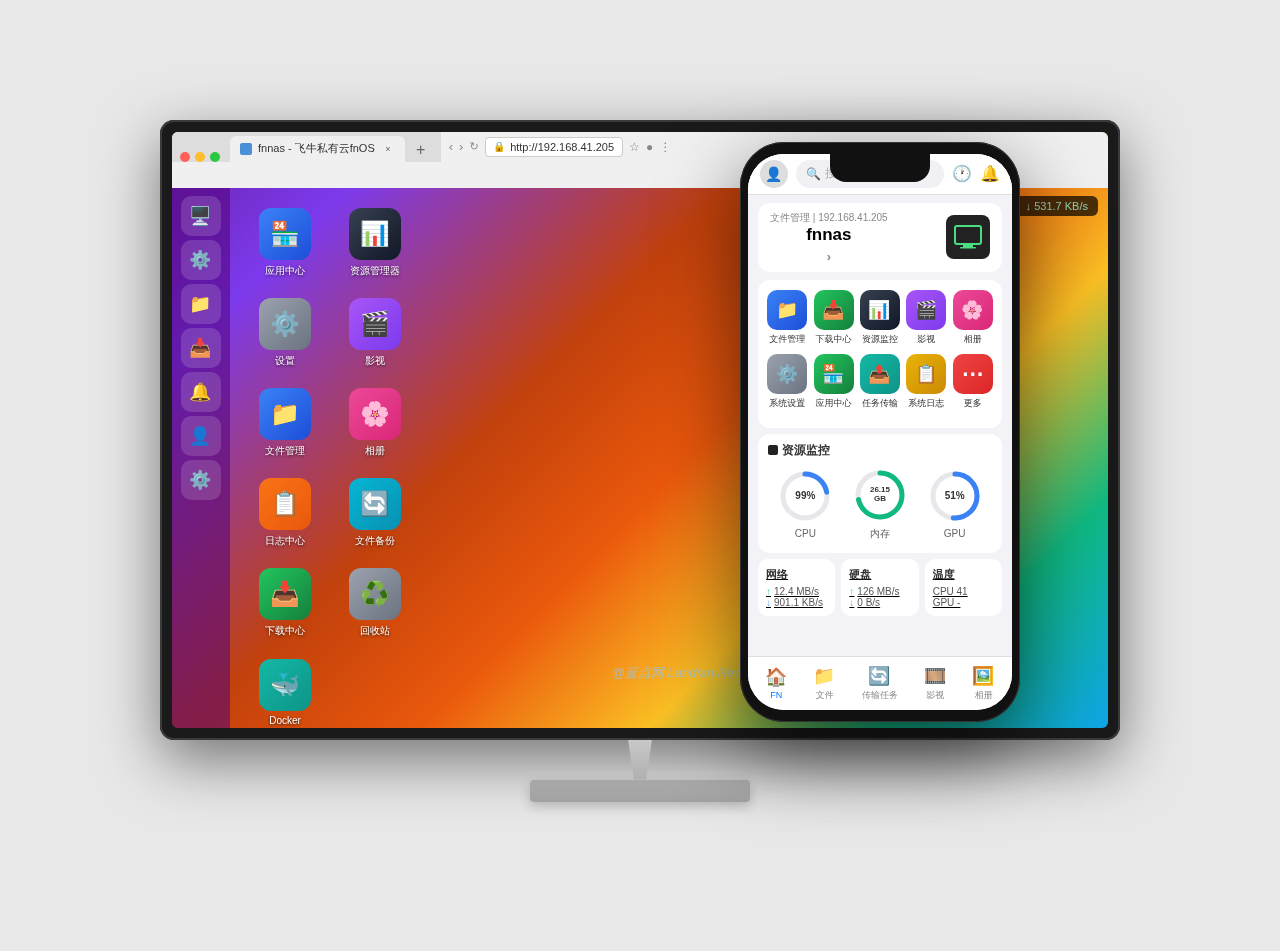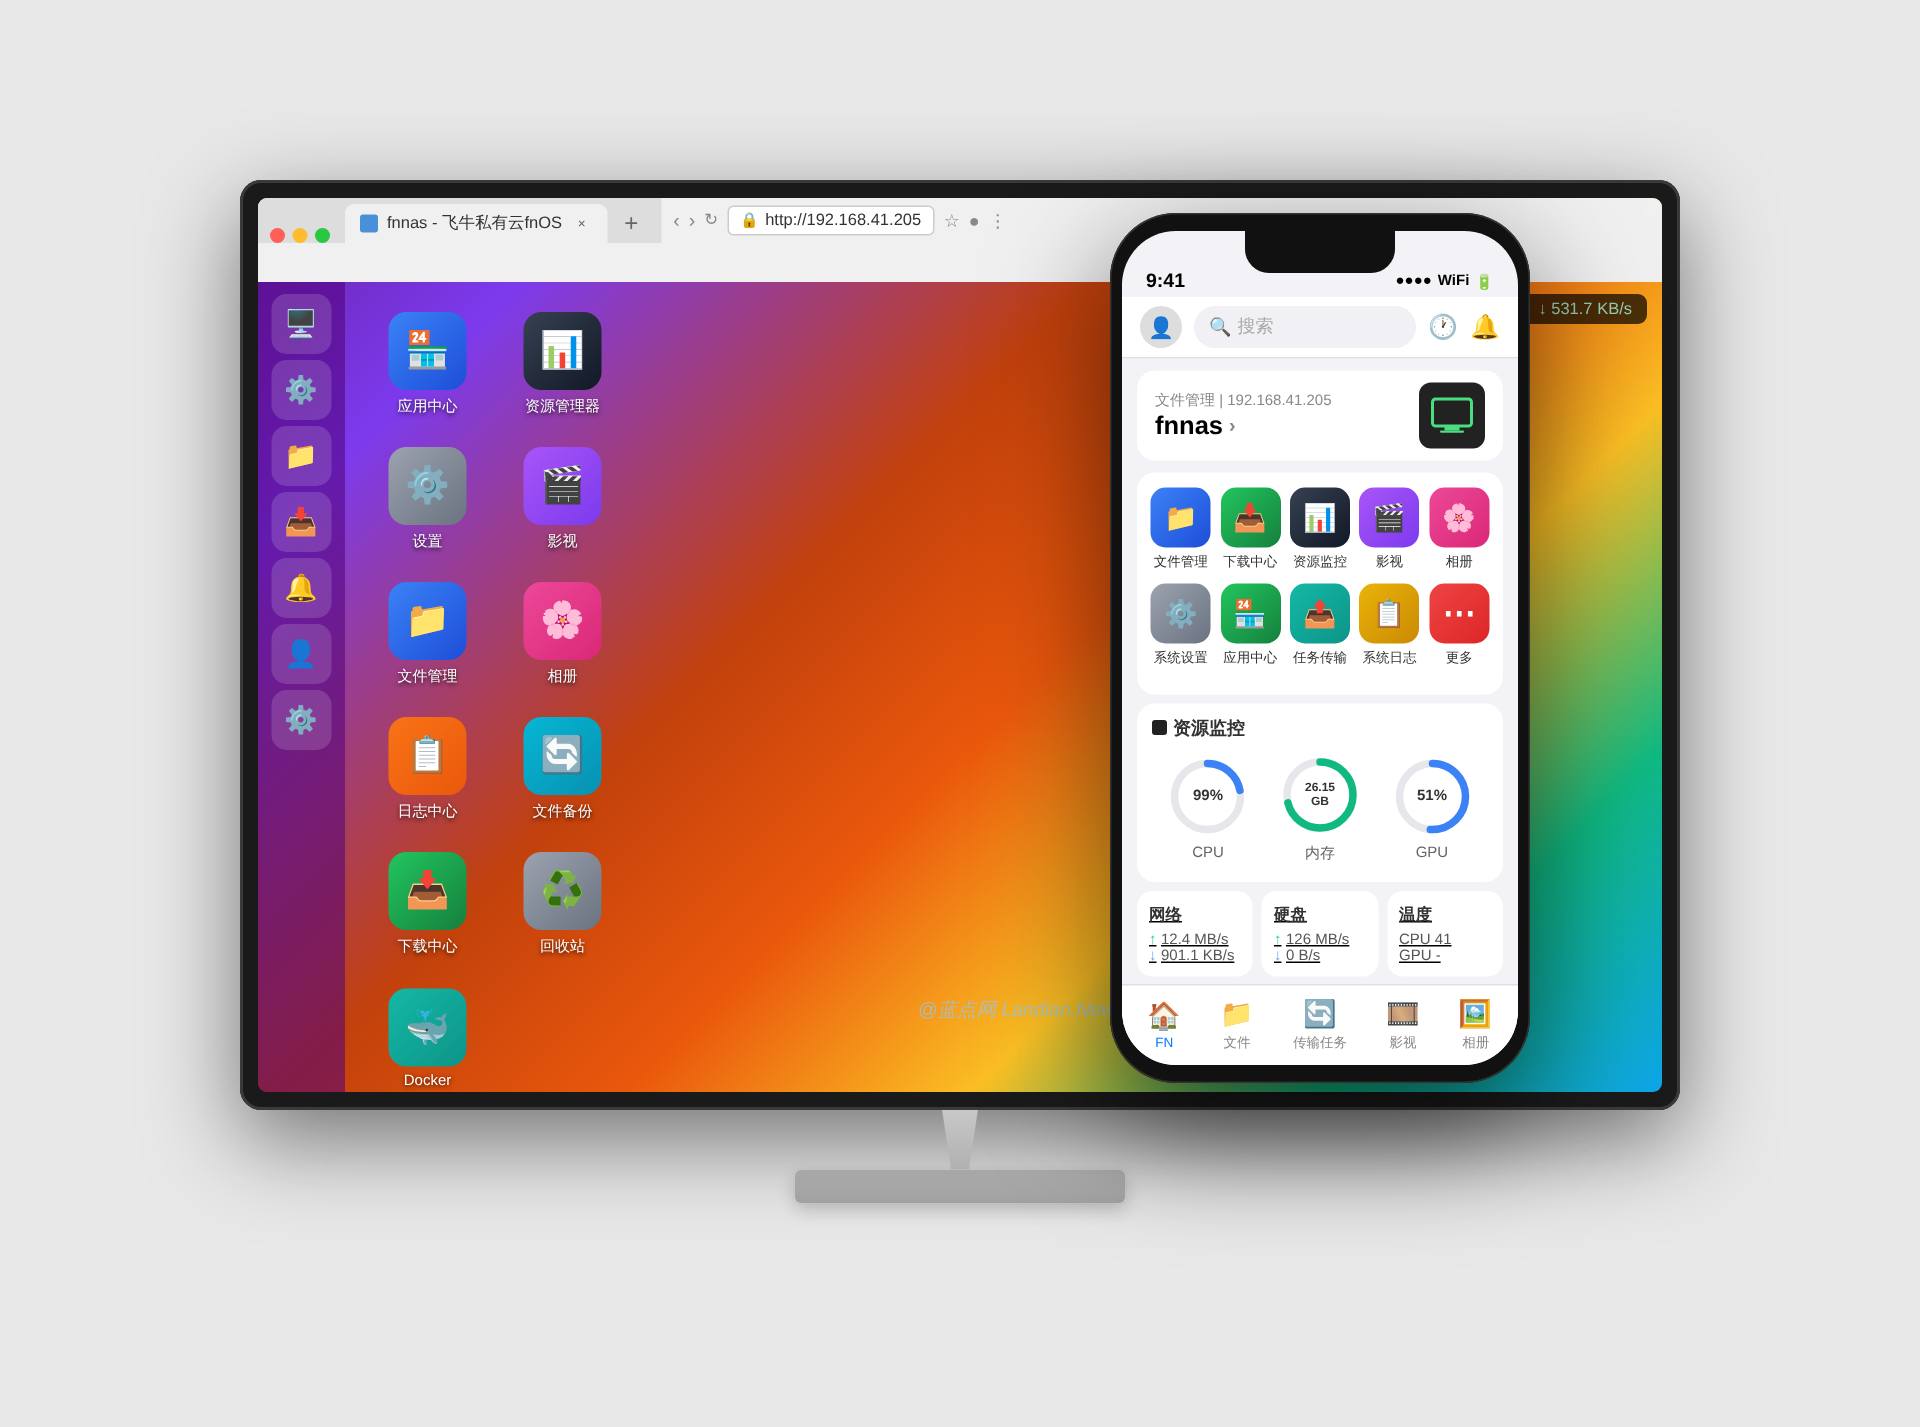--- a/index.html
+++ b/index.html
@@ -295,21 +295,21 @@
     .device-card {
       margin: 8px 10px;
       background: white;
       border-radius: 12px;
       padding: 8px 12px;
       display: flex;
       align-items: center;
       justify-content: space-between;
     }
     .device-info-text { font-size: 10px; color: #888; }
-    .device-name { font-size: 17px; font-weight: 600; color: #000; display: flex; align-items: center; gap: 4px; }
+    .device-name { font-size: 17px; font-weight: 600; color: #000; display: flex; align-items: center; gap: 4px; flex-direction: column; }
     .device-thumbnail {
       width: 44px; height: 44px;
       background: #222;
       border-radius: 8px;
       display: flex; align-items: center; justify-content: center;
       color: #4ade80;
       font-size: 18px;
     }
     
     .app-grid {
@@ -578,28 +578,20 @@
   <div class="monitor-neck"></div>
   <div class="monitor-base"></div>
 
   <div class="watermark">@蓝点网 Landian.News</div>
 
   <div class="phone-wrapper">
     <div class="phone-frame">
       <div class="phone-notch"></div>
       <div class="phone-screen">
 
-        <div class="status-bar">
-          <span class="status-time">9:41</span>
-          <div class="status-icons">
-            <span>●●●●</span>
-            <span>WiFi</span>
-            <span>🔋</span>
-          </div>
-        </div>
 
         <div class="phone-content">
 
           <div class="phone-search-bar">
             <div class="phone-avatar-icon">👤</div>
             <div class="phone-search-input">
               <span>🔍</span>
               <span style="color:#aaa;font-size:12px;">搜索</span>
             </div>
             <div class="phone-search-icons">

